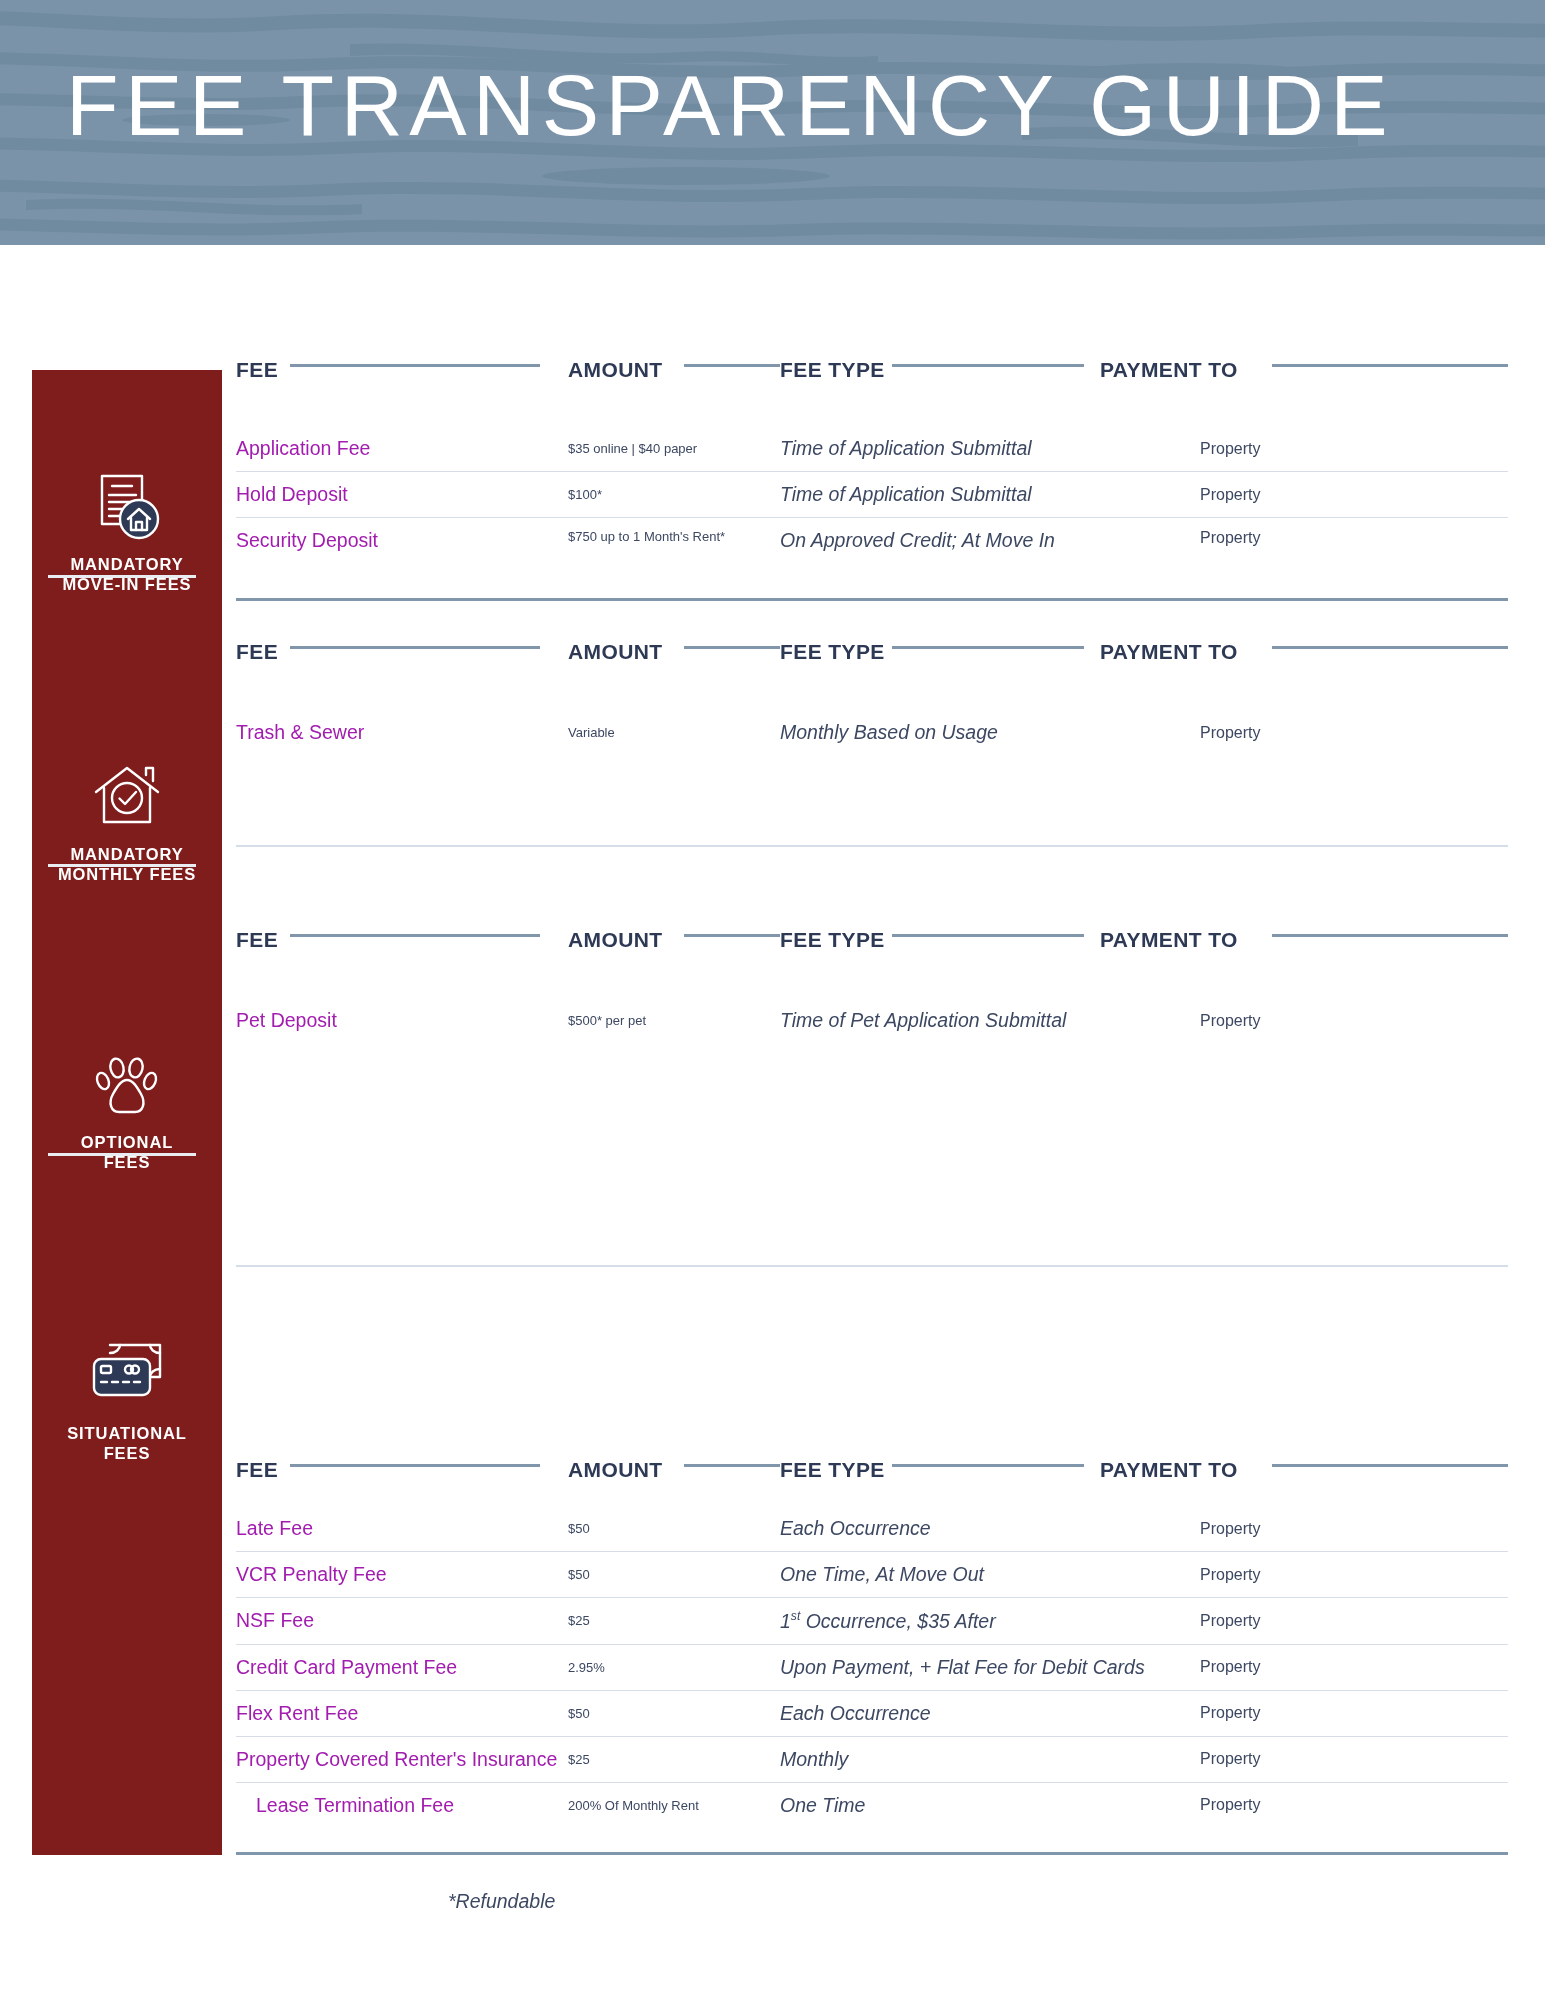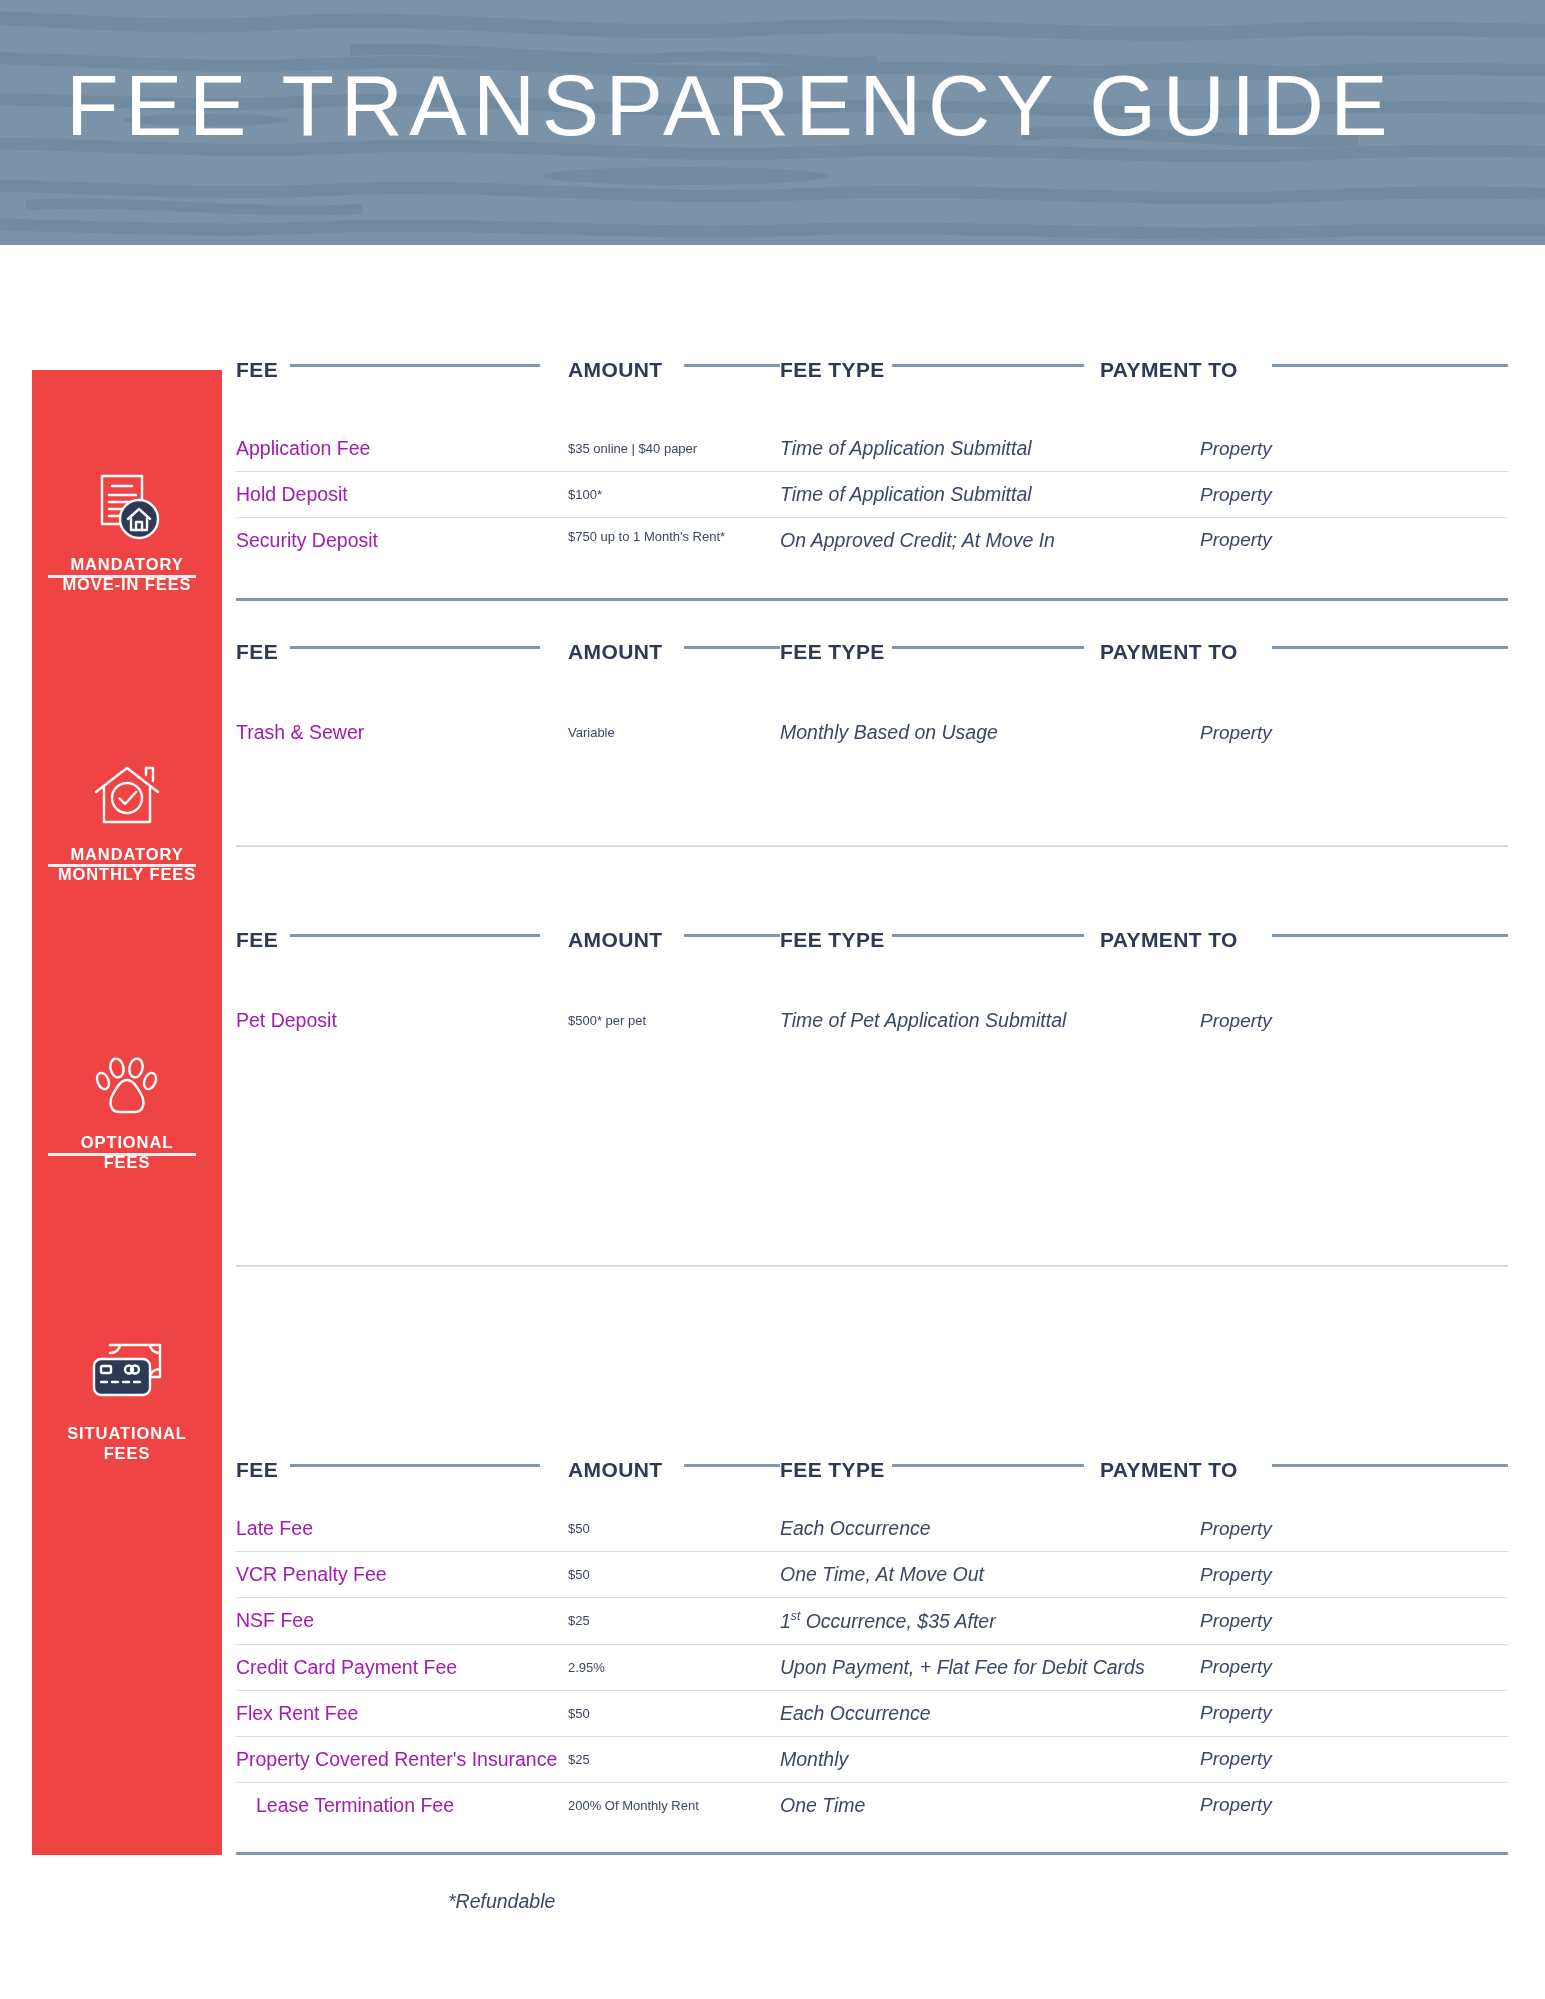--- a/index.html
+++ b/index.html
@@ -45,21 +45,21 @@
     white-space: nowrap;
   }
 
   
   .sidebar {
     position: absolute;
     left: 32px;
     top: 370px;
     width: 190px;
     height: 1485px;
-    background: #ef4444;
+    background: #7f1d1d;
   }
   .side-sec {
     position: absolute;
     left: 0;
     width: 190px;
     color: #ffffff;
     text-align: center;
     box-sizing: border-box;
   }
   .side-icon {
@@ -139,24 +139,23 @@
   }
   td.c-type {
     width: 420px;
     font-size: 19.5px;
     font-style: italic;
     color: #3c4762;
     padding-right: 8px;
   }
   td.c-pay {
     width: 308px;
-    font-size: 19px;
+    font-size: 16px;
     color: #3c4762;
     padding-left: 8px;
-    font-style: italic;
   }
   sup { font-size: 0.62em; vertical-align: super; font-style: italic; }
 
   .endrule {
     position: absolute;
     left: 236px;
     width: 1272px;
     height: 3px;
     background: #8296ab;
   }

